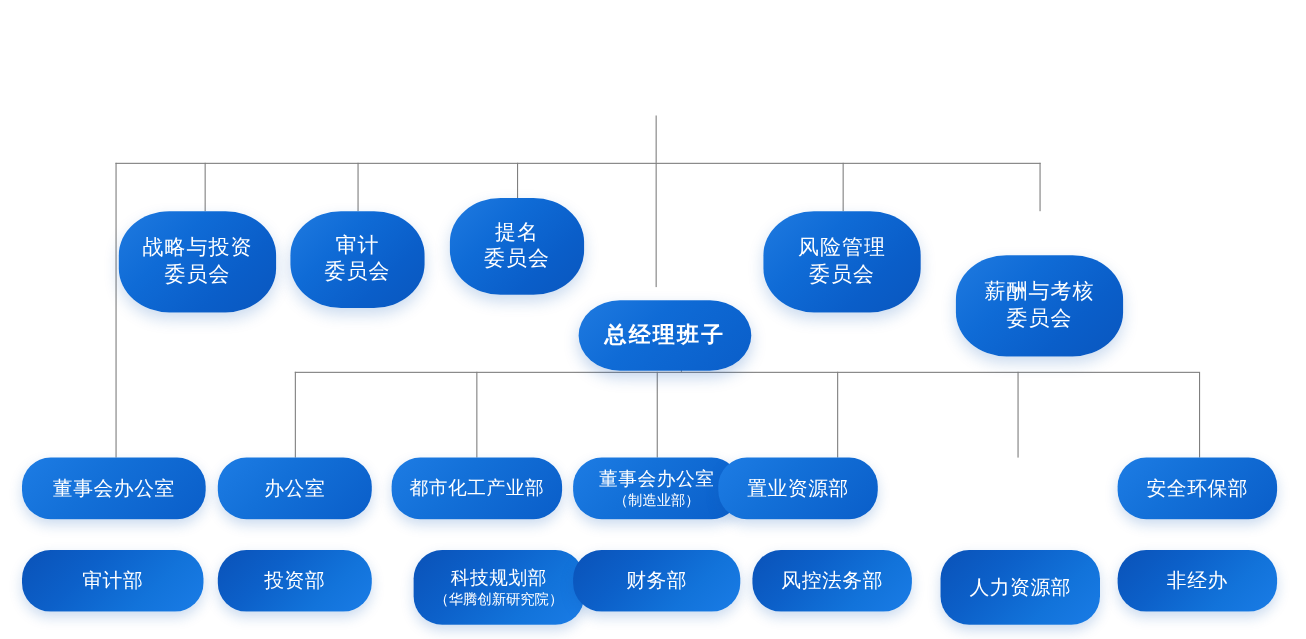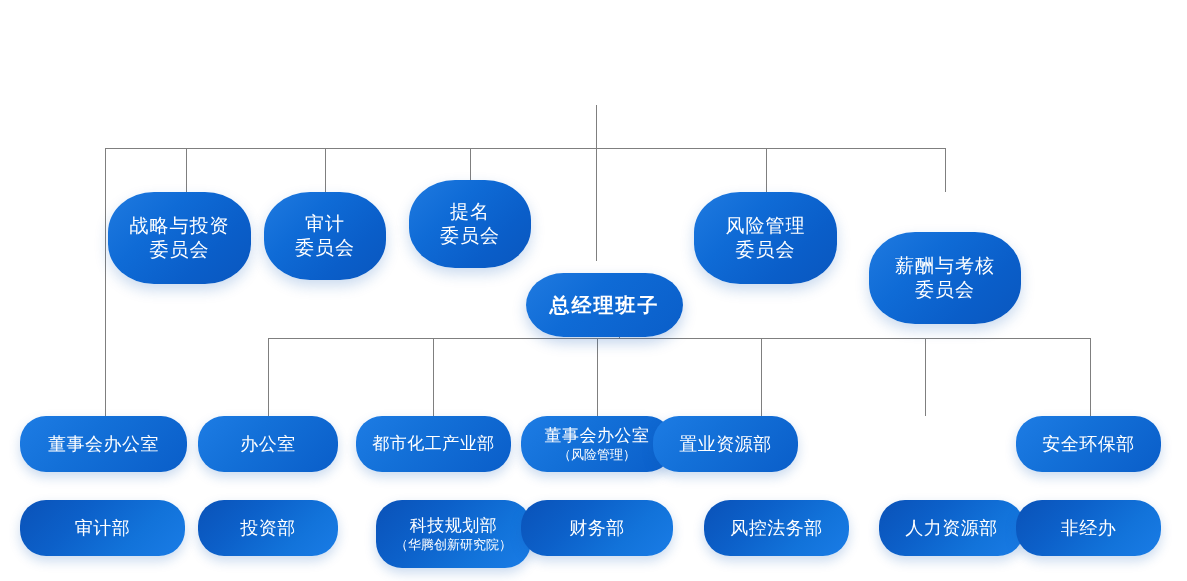--- a/index.html
+++ b/index.html
@@ -155,21 +155,21 @@
     <span class="lbl">办公室</span>
   </div>
 
   <div class="node n-dept" style="left:356px;top:416px;width:155px;height:56px;">
     <span class="lbl l2">都市化工产业部</span>
   </div>
 
   <div class="node n-dept" style="left:521px;top:416px;width:152px;height:56px;">
     <span class="lbl l2">
       <span>董事会办公室</span>
-      <span class="sub">（风险管理）</span>
+      <span class="sub">（制造业部）</span>
     </span>
   </div>
 
   <div class="node n-dept" style="left:653px;top:416px;width:145px;height:56px;">
     <span class="lbl">置业资源部</span>
   </div>
 
 
   <div class="node n-dept" style="left:1016px;top:416px;width:145px;height:56px;">
     <span class="lbl">安全环保部</span>
@@ -187,25 +187,25 @@
     <span class="lbl l2">
       <span>科技规划部</span>
       <span class="sub">（华腾创新研究院）</span>
     </span>
   </div>
 
   <div class="node n-dept2" style="left:521px;top:500px;width:152px;height:56px;">
     <span class="lbl">财务部</span>
   </div>
 
-  <div class="node n-dept2" style="left:704px;top:500px;width:145px;height:56px;">
+  <div class="node n-dept2" style="left:684px;top:500px;width:145px;height:56px;">
     <span class="lbl">风控法务部</span>
   </div>
 
-  <div class="node n-dept2" style="left:879px;top:500px;width:145px;height:56px;">
+  <div class="node n-dept2" style="left:855px;top:500px;width:145px;height:68px;">
     <span class="lbl">人力资源部</span>
   </div>
 
   <div class="node n-dept2" style="left:1016px;top:500px;width:145px;height:56px;">
     <span class="lbl">非经办</span>
   </div>
 
 </div>
 
 </body></html>

